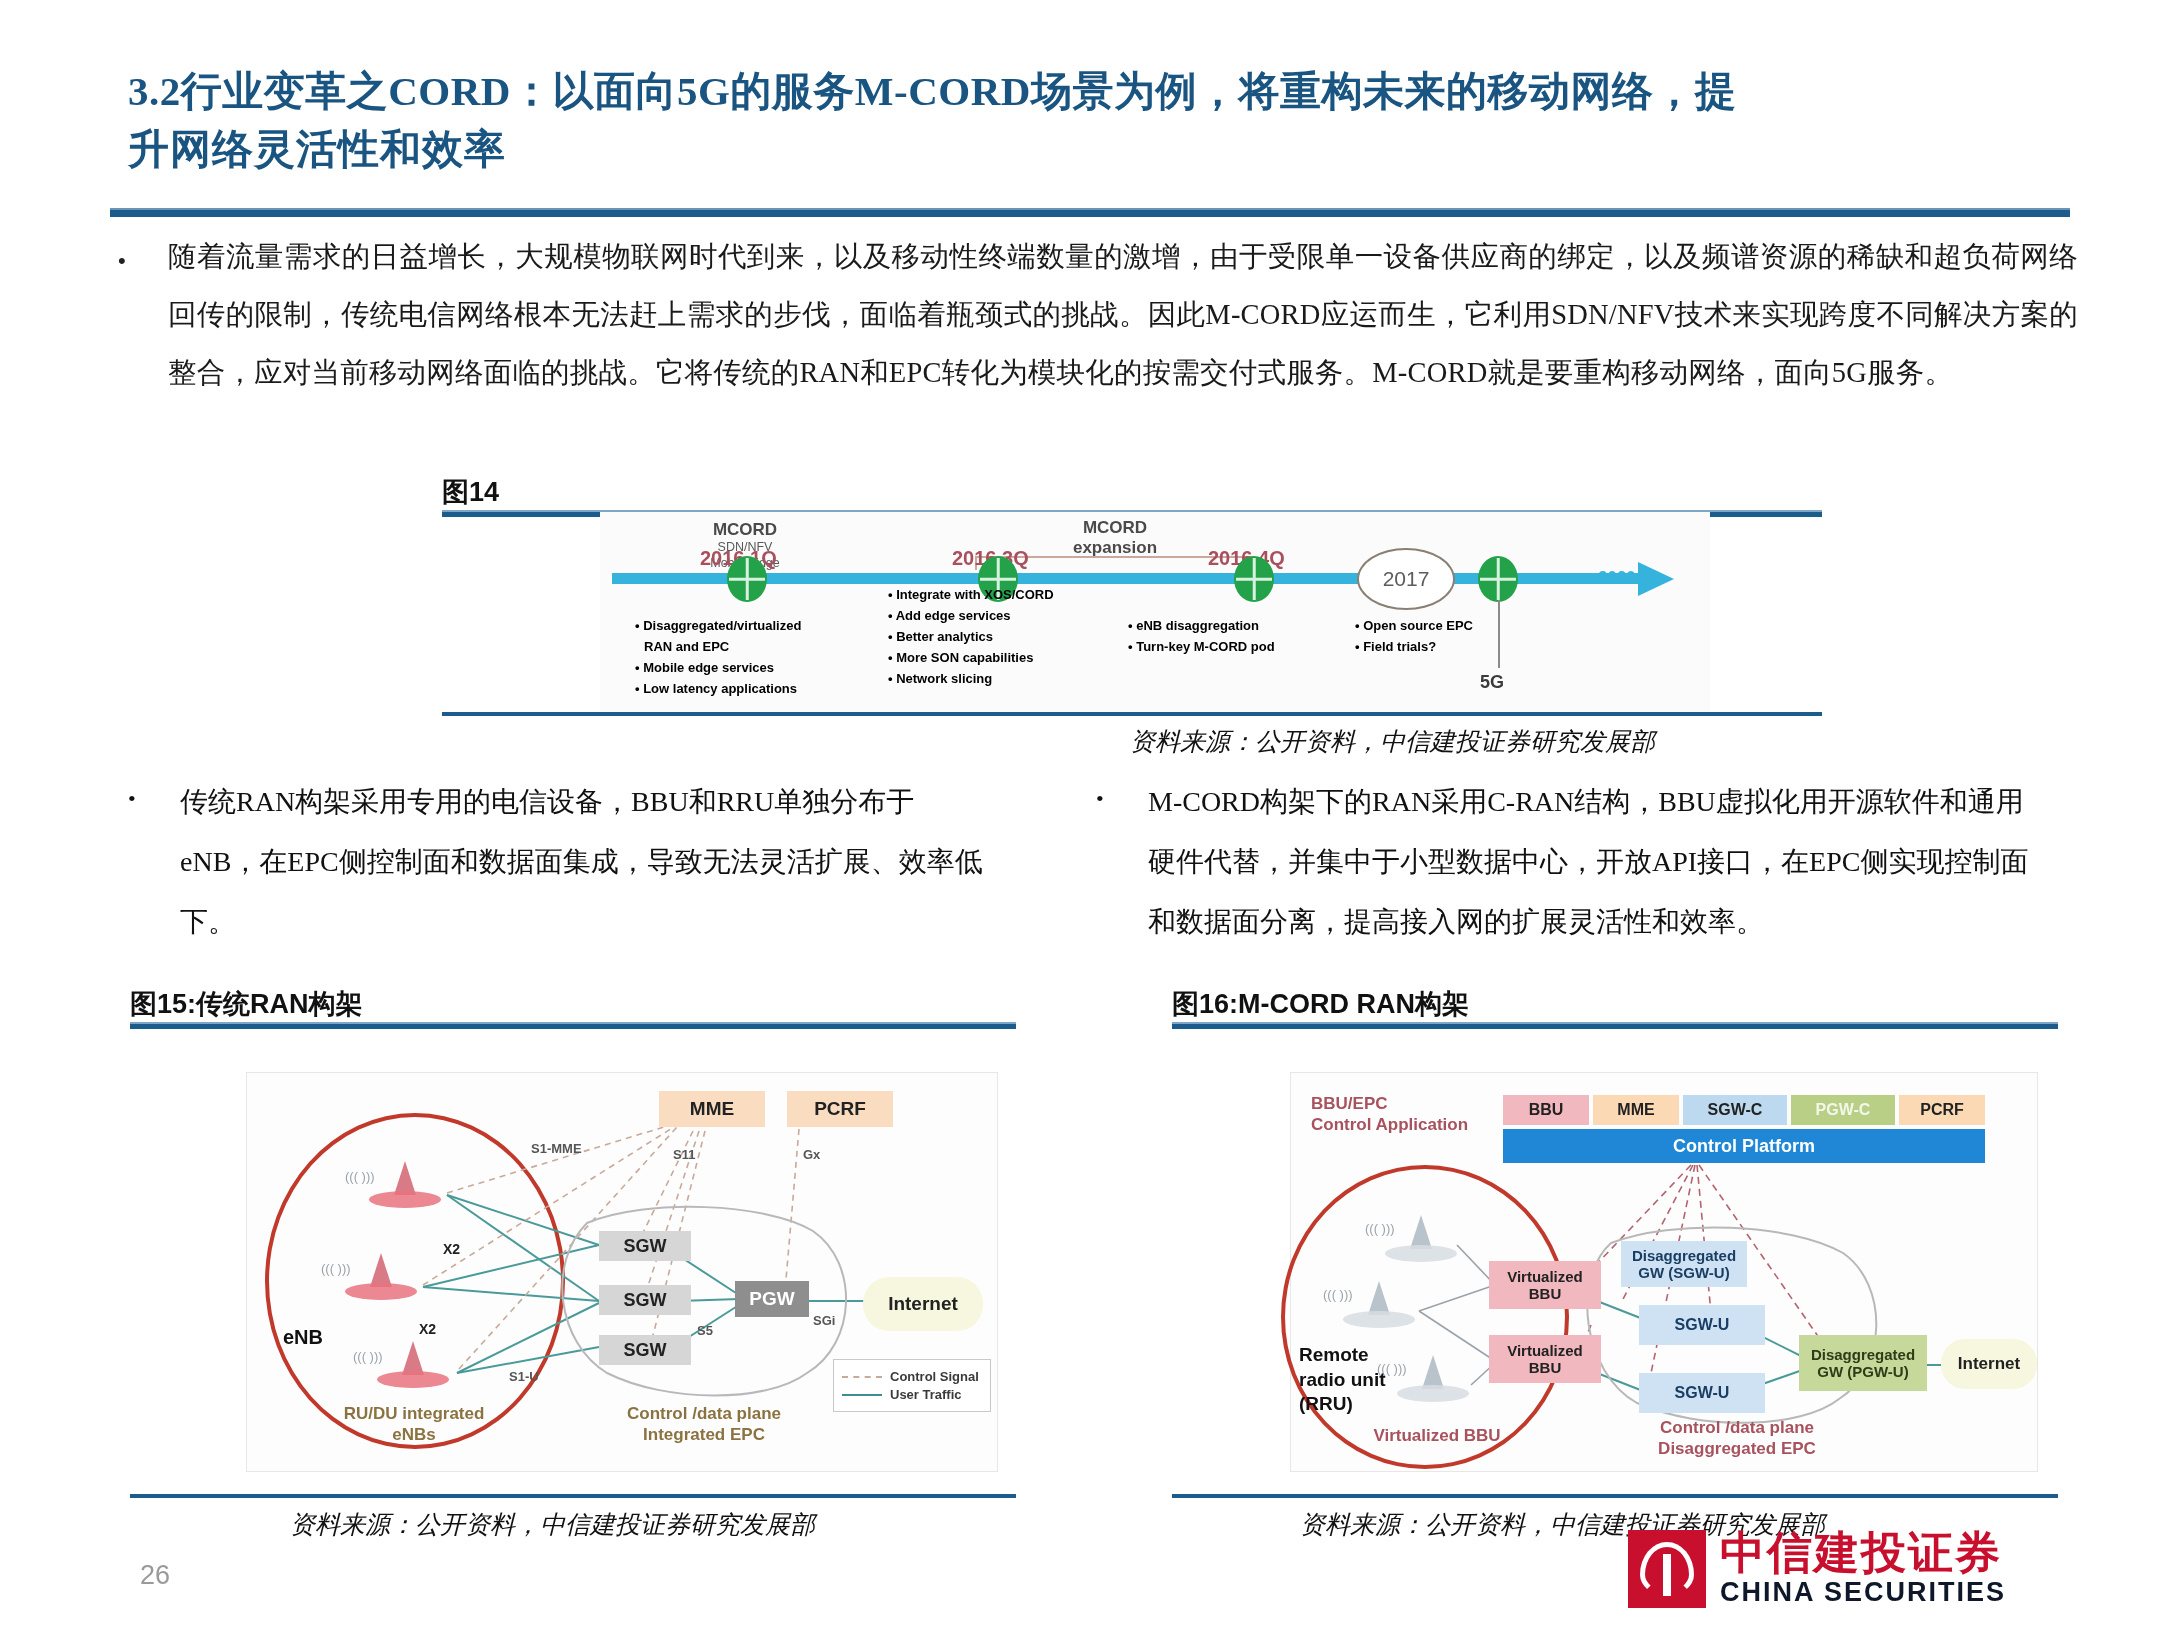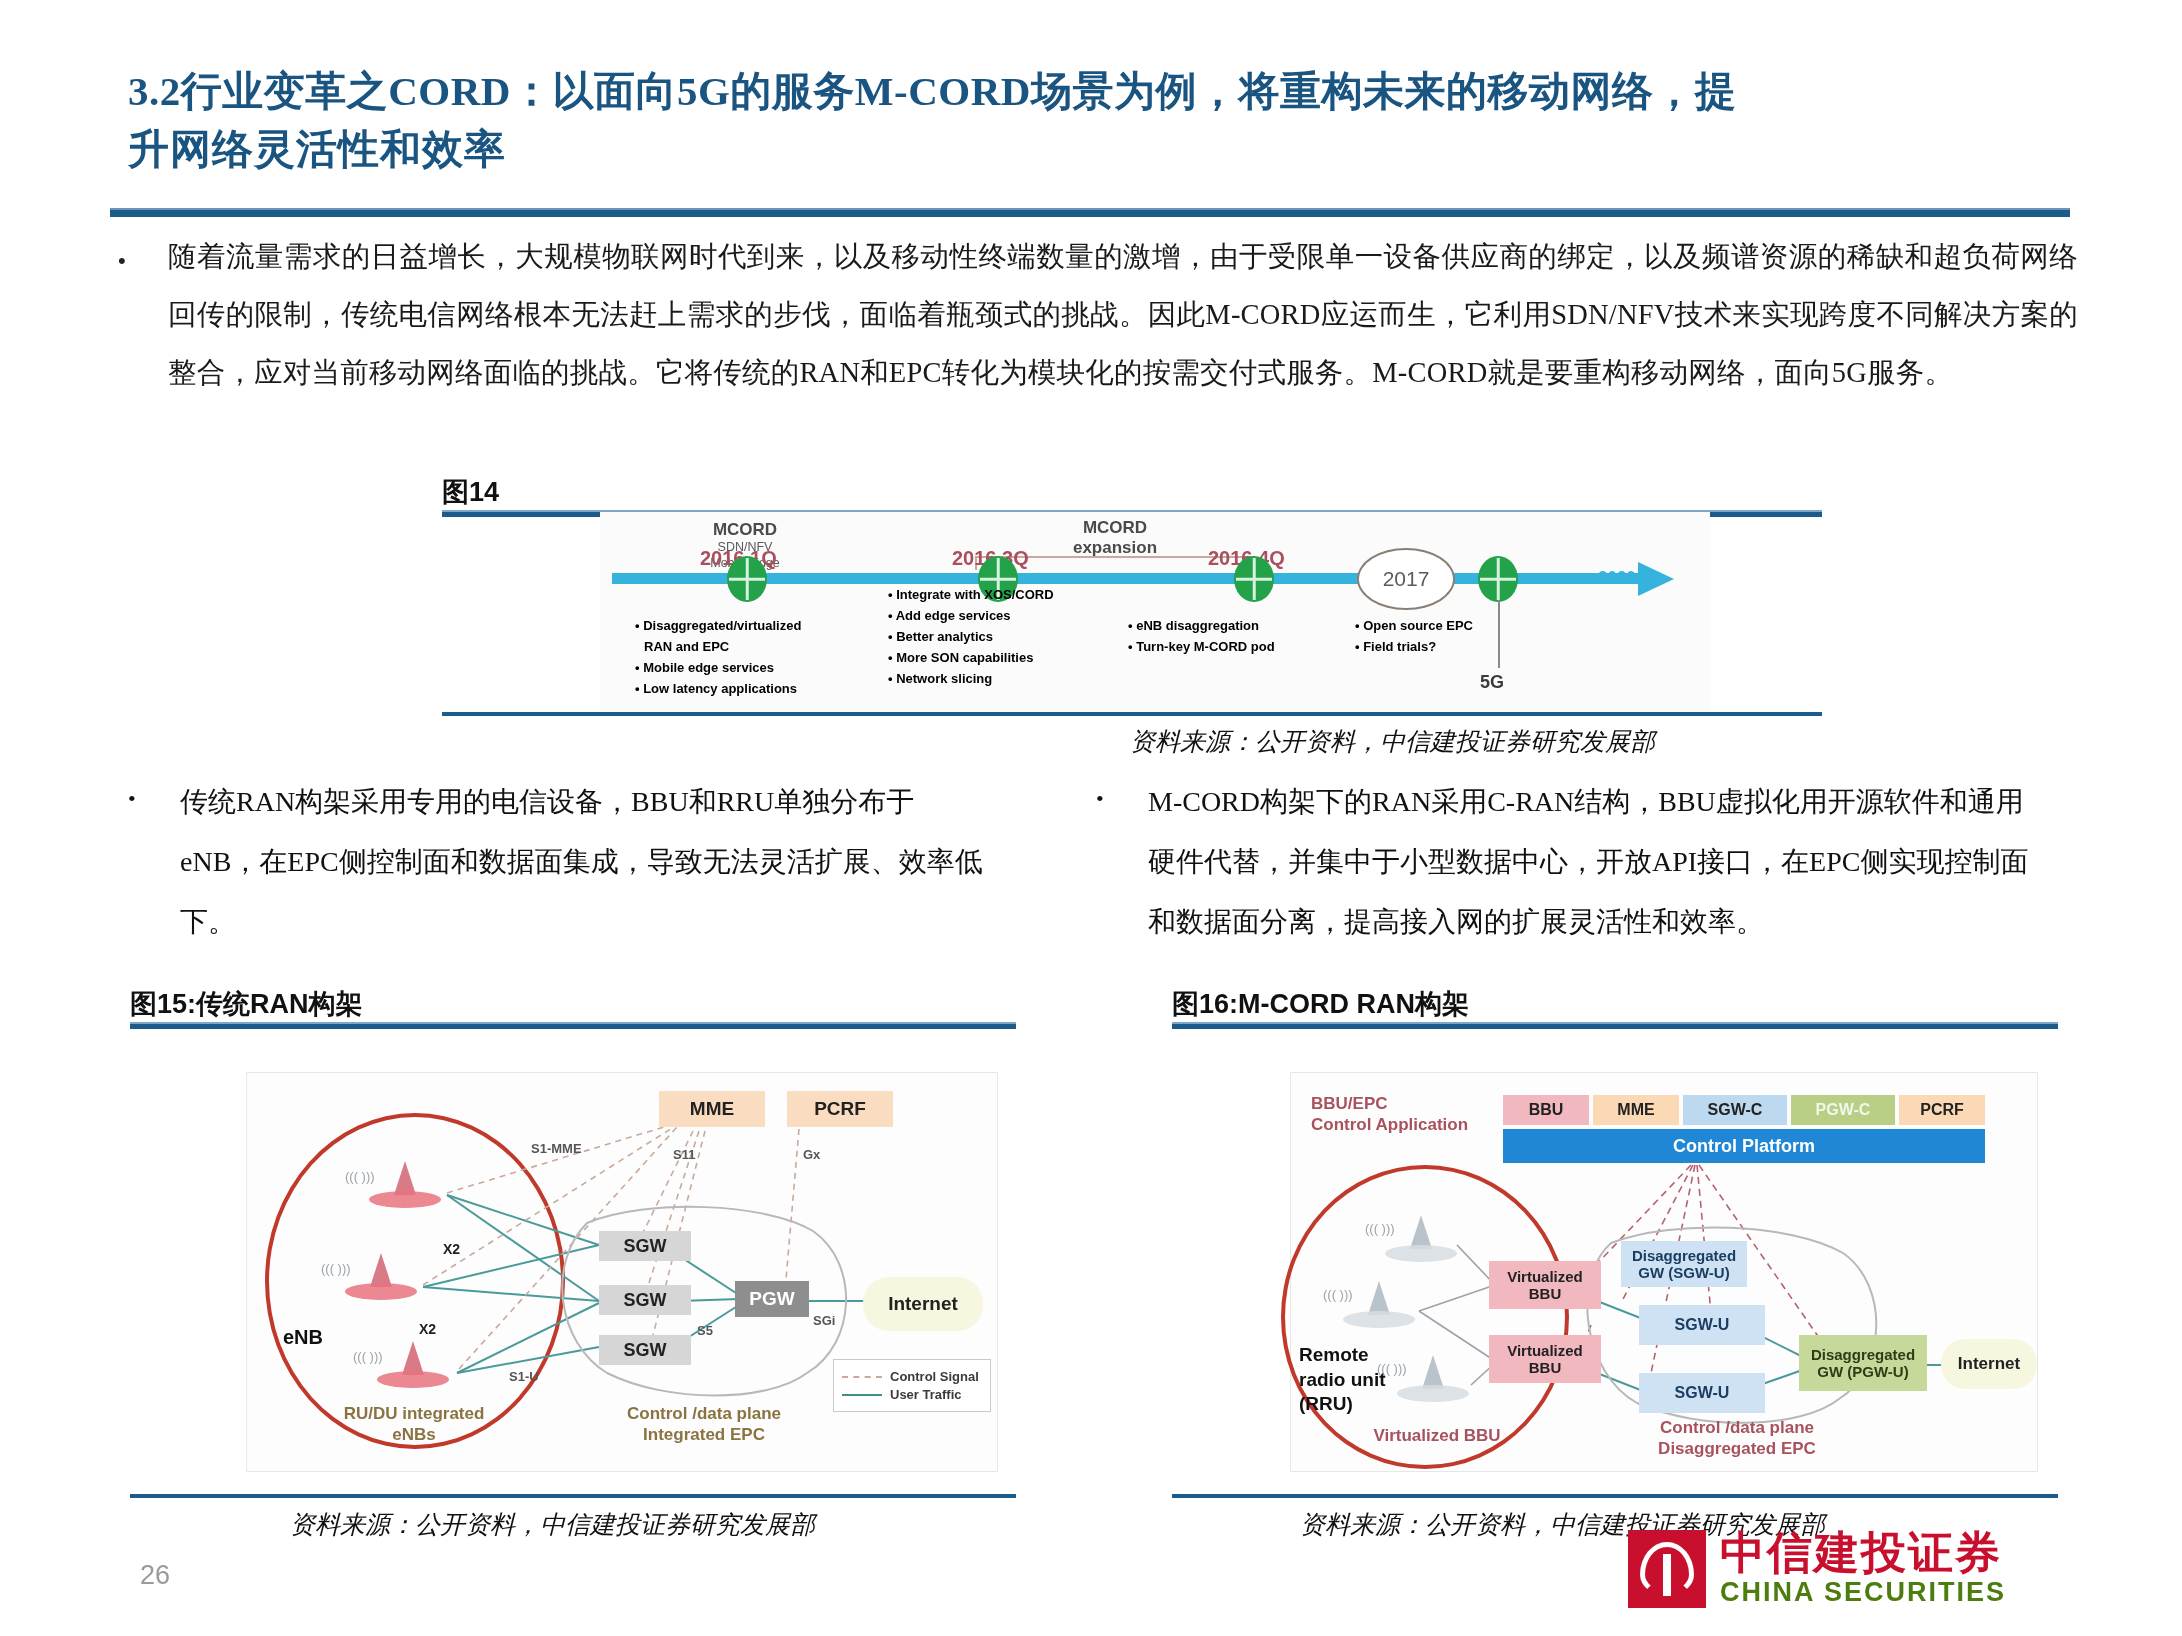--- a/index.html
+++ b/index.html
@@ -209,21 +209,21 @@
   .logo-mark::after {
     content:""; position:absolute; left:35px; top:24px; width:8px; height:42px;
     background:#fff;
   }
   .logo-txt-cn {
     font-family:"Liberation Serif", serif; font-size:45px; font-weight:700;
     color:#c8102e; letter-spacing:2px; line-height:1.05;
   }
   .logo-txt-en {
     font-family:"Liberation Sans", sans-serif; font-size:27px; font-weight:700;
-    color:#4d7c0f; letter-spacing:2px;
+    color:#0f172a; letter-spacing:2px;
   }
 </style>
 </head>
 <body>
 
 <div class="page">
 
   <div class="title-block">
     <div class="title-line">3.2行业变革之CORD：以面向5G的服务M-CORD场景为例，将重构未来的移动网络，提</div>
     <div class="title-line l2">升网络灵活性和效率</div>

